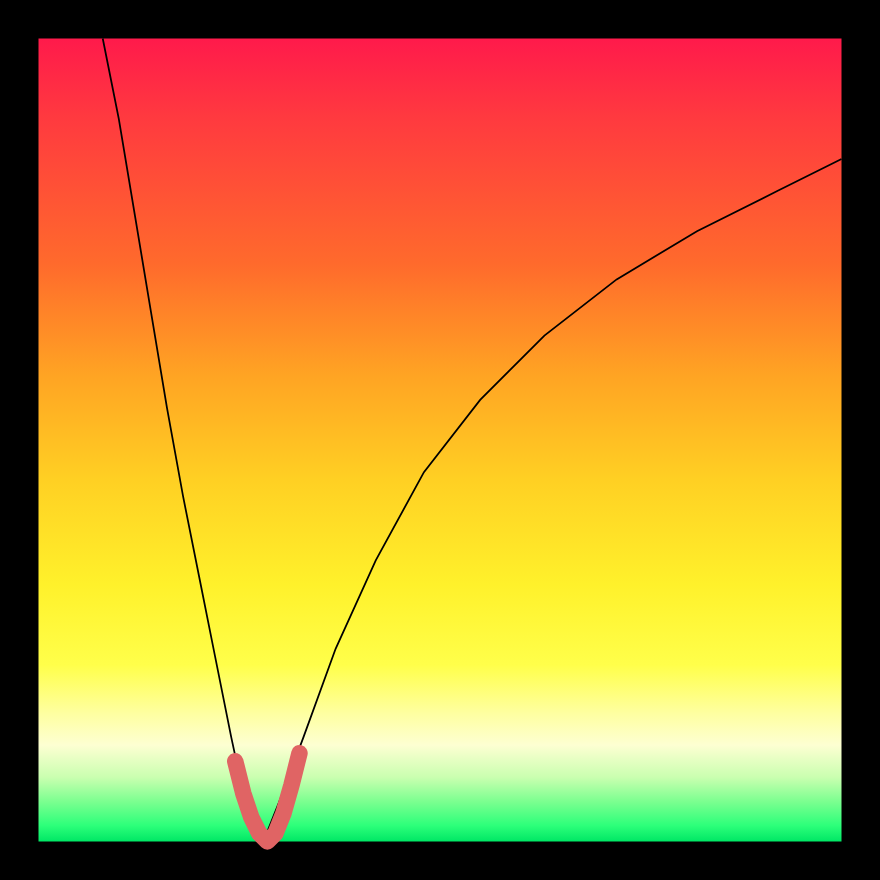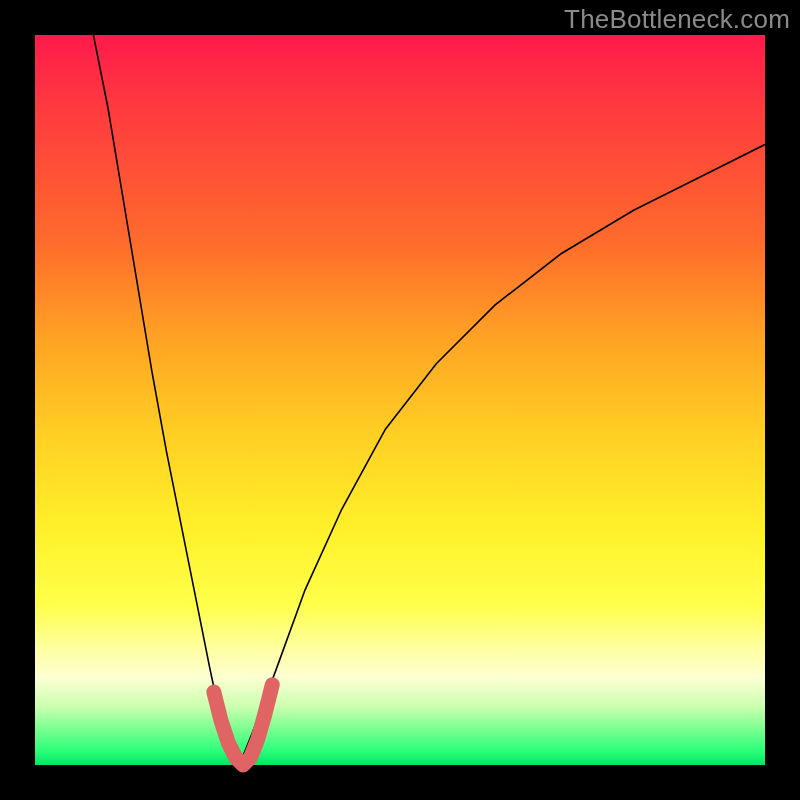--- a/index.html
+++ b/index.html
@@ -72,21 +72,20 @@
     stroke: #e06464;
     stroke-width: 15;
     stroke-linecap: round;
     stroke-linejoin: round;
   }
 </style>
 </head>
 <body>
 
 <div class="frame">
-  <div class="watermark">TheBottleneck.com</div>
 
   <div class="plot">
     <svg class="curve-layer" viewBox="0 0 730 730" preserveAspectRatio="none">
       <path id="left-branch" class="curve" d="M58.40 0.00 L73.00 73.00 L87.60 160.60 L102.20 248.20 L116.80 335.80 L131.40 416.10 L146.00 489.10 L160.60 562.10 L175.20 635.10 L186.15 686.20 L197.10 715.40 L204.40 730.00"></path>
       <path id="right-branch" class="curve" d="M204.40 730.00 L219.00 693.50 L240.90 635.10 L270.10 554.80 L306.60 474.50 L350.40 394.20 L401.50 328.50 L459.90 270.10 L525.60 219.00 L598.60 175.20 L671.60 138.70 L730.00 109.50"></path>
       <path id="valley-highlight" class="thick-pink" d="M178.85 657.00 L186.15 686.20 L193.45 708.10 L200.75 722.70 L208.05 730.00 L215.35 722.70 L222.65 704.45 L229.95 678.90 L237.25 649.70"></path>
     </svg>
   </div>
 </div>
 

